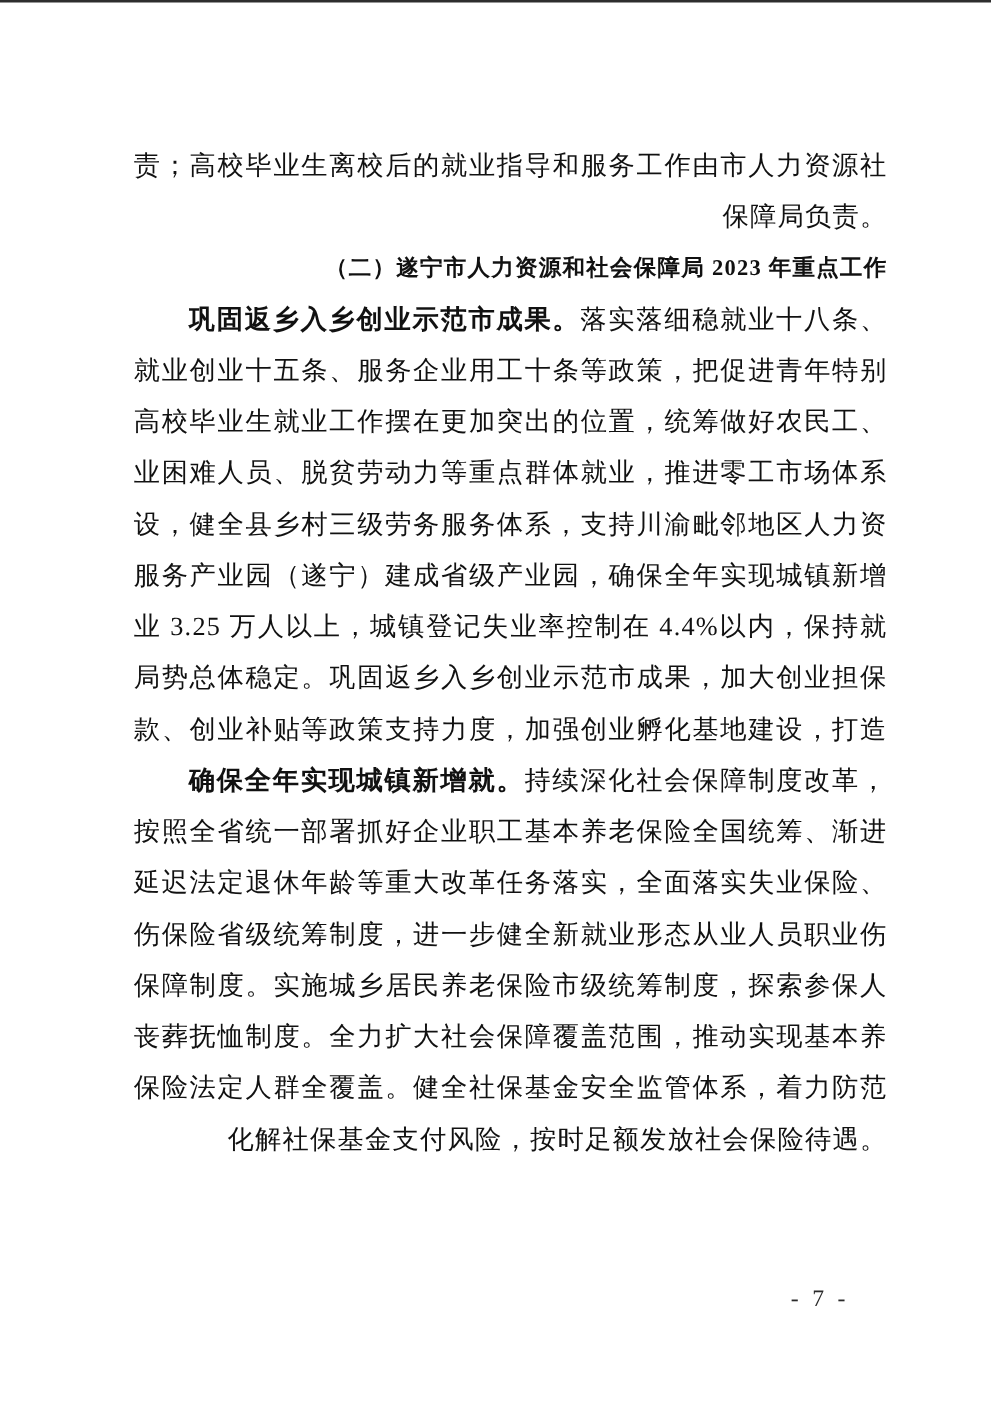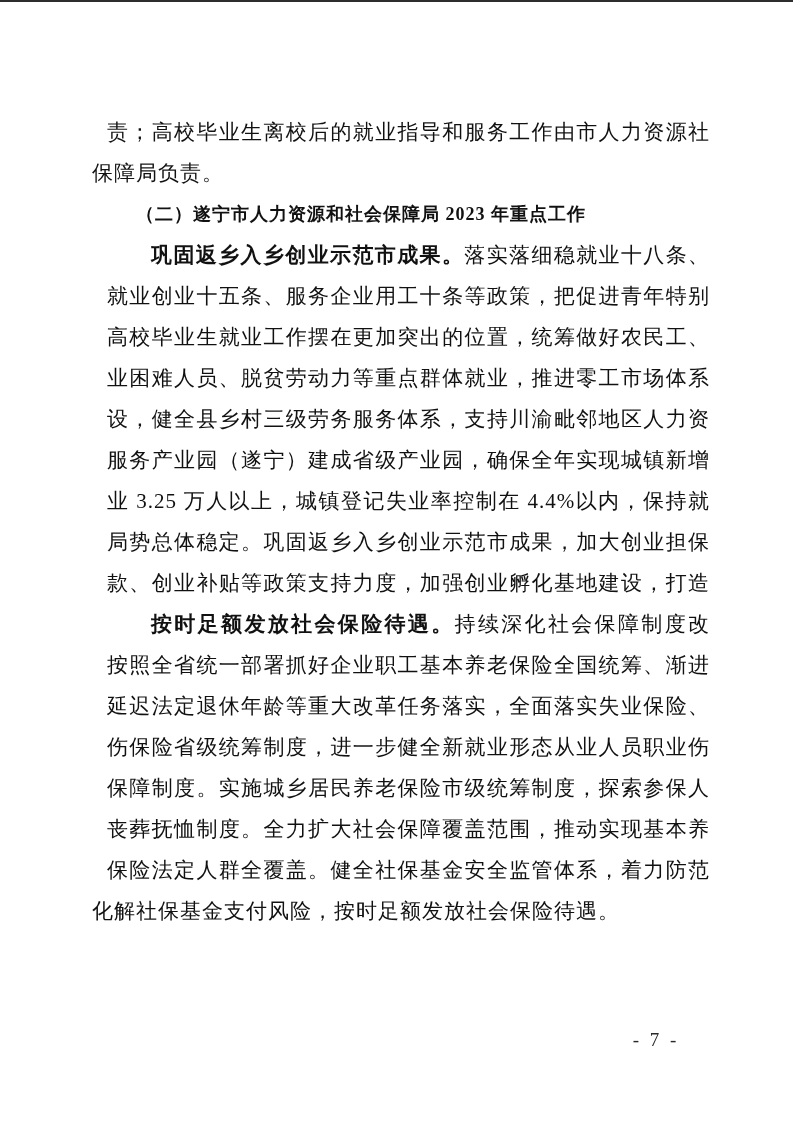--- a/index.html
+++ b/index.html
@@ -25,21 +25,21 @@
     left: 92px;
     top: 112px;
     width: 618px;
   }
   .line {
     height: 41px;
     line-height: 41px;
     font-size: 21px;
     letter-spacing: 1px;
     white-space: nowrap;
-    text-align: left;
+    text-align: right;
   }
   .line.fill {
     white-space: normal;
     text-align: justify;
     text-align-last: justify;
     overflow: hidden;
     margin-left: 15px;
   }
   .line.indent { padding-left: 44px; }
   .line.heading { font-weight: 700; font-size: 18px; }
@@ -77,21 +77,21 @@
     <div class="line fill">就业创业十五条、服务企业用工十条等政策，把促进青年特别是</div>
     <div class="line fill">高校毕业生就业工作摆在更加突出的位置，统筹做好农民工、就</div>
     <div class="line fill">业困难人员、脱贫劳动力等重点群体就业，推进零工市场体系建</div>
     <div class="line fill">设，健全县乡村三级劳务服务体系，支持川渝毗邻地区人力资源</div>
     <div class="line fill">服务产业园（遂宁）建成省级产业园，确保全年实现城镇新增就</div>
     <div class="line fill">业 3.25 万人以上，城镇登记失业率控制在 4.4%以内，保持就业</div>
     <div class="line fill">局势总体稳定。巩固返乡入乡创业示范市成果，加大创业担保贷</div>
     <div class="line fill">款、创业补贴等政策支持力度，加强创业孵化基地建设，打造</div>
 
     <div class="line indent fill">
-      <span class="lead">按时足额发放社会保险待遇。</span><span>持续深化社会保障制度改革，</span>
+      <span class="lead">确保全年实现城镇新增就。</span><span>持续深化社会保障制度改革，</span>
     </div>
     <div class="line fill">按照全省统一部署抓好企业职工基本养老保险全国统筹、渐进式</div>
     <div class="line fill">延迟法定退休年龄等重大改革任务落实，全面落实失业保险、工</div>
     <div class="line fill">伤保险省级统筹制度，进一步健全新就业形态从业人员职业伤害</div>
     <div class="line fill">保障制度。实施城乡居民养老保险市级统筹制度，探索参保人员</div>
     <div class="line fill">丧葬抚恤制度。全力扩大社会保障覆盖范围，推动实现基本养老</div>
     <div class="line fill">保险法定人群全覆盖。健全社保基金安全监管体系，着力防范和</div>
     <div class="line">化解社保基金支付风险，按时足额发放社会保险待遇。</div>
   </div>
 

